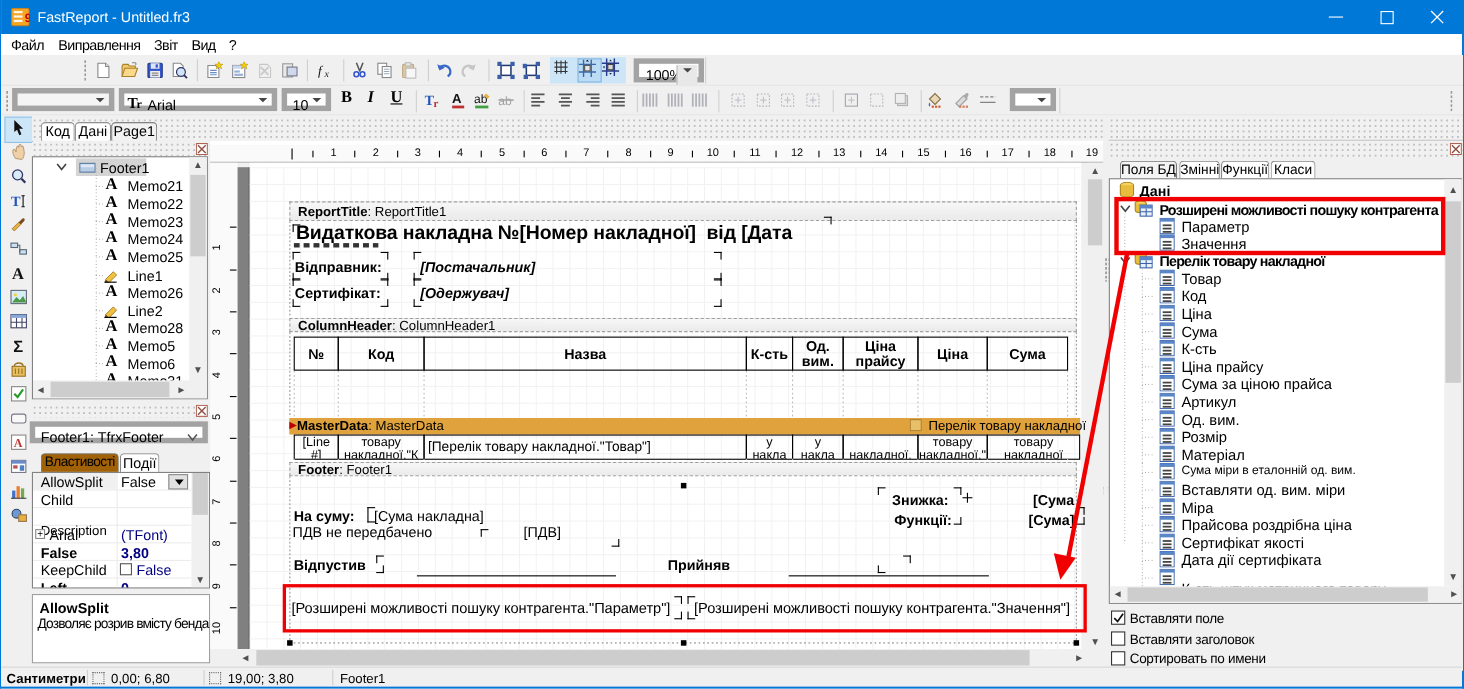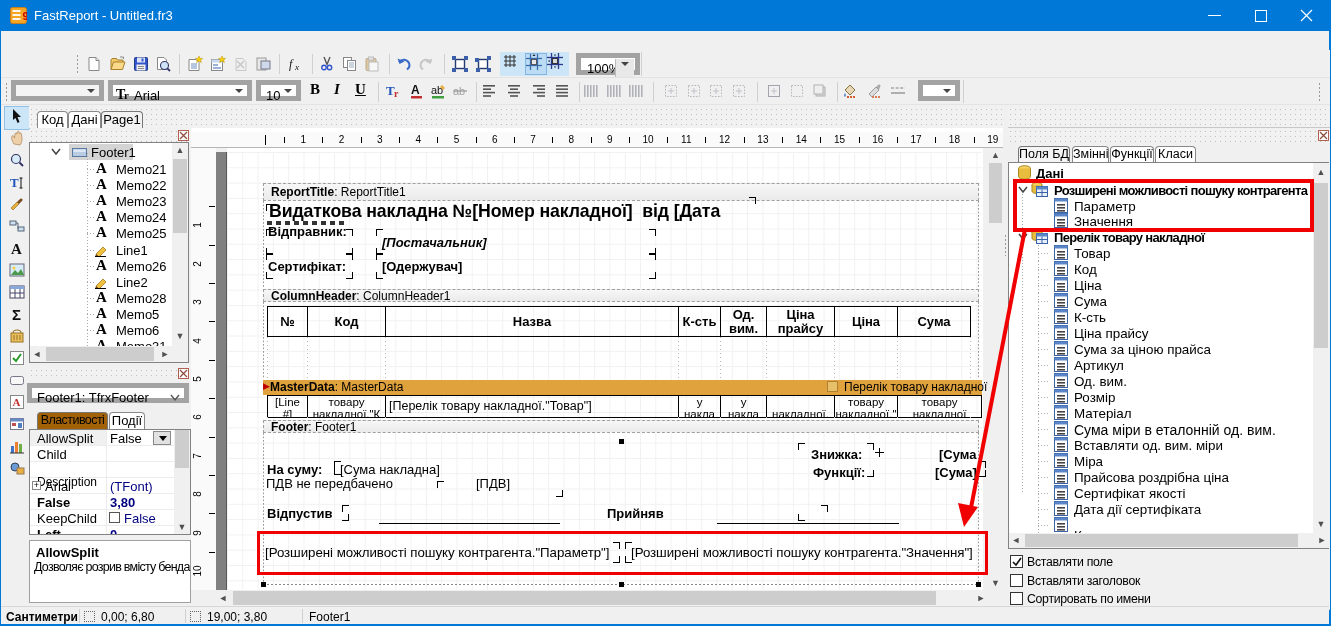--- a/index.html
+++ b/index.html
@@ -62,20 +62,27 @@
         <rect x="16" y="15" width="13" height="1" fill="#fff"></rect>
       </svg>
     <svg class="winbtn" style="left:1237px" width="46" height="31">
         <rect x="17.5" y="10.5" width="11" height="11" fill="none" stroke="#fff"></rect>
       </svg>
     <svg class="winbtn" style="left:1283px" width="46" height="31">
         <path d="M17 10 L28 21 M28 10 L17 21" stroke="#fff" stroke-width="1.2"></path>
       </svg>
   </div>
 
+  <div id="menu" class="abs">
+    <span style="left:9px">Файл</span>
+    <span style="left:52px">Виправлення</span>
+    <span style="left:139px">Звіт</span>
+    <span style="left:173px">Вид</span>
+    <span style="left:207px">?</span>
+  </div>
 
   <div class="abs tbrow" style="left:0;top:50px;width:1329px;height:28px;border-bottom:1px solid #e3e3e3">
     <div class="grip" style="left:75px;top:4px;height:20px"></div>
     <div id="tb1">
         <div class="abs" style="left:85px;top:6px;width:16px;height:16px"><svg width="16" height="16">
             <path d="M3 1.5 L10 1.5 L13 4.5 L13 14.5 L3 14.5 Z" fill="#fff" stroke="#888"></path>
             <path d="M10 1.5 L10 4.5 L13 4.5" fill="#e8e8e8" stroke="#888"></path>
           </svg></div>
         <div class="abs" style="left:109px;top:6px;width:16px;height:16px"><svg width="16" height="16">
             <path d="M1 13.5 L1 4 L2 2.5 L6.5 2.5 L7.5 4 L13 4 L13 6" fill="#f4c96a" stroke="#a8812c"></path>
@@ -675,24 +682,24 @@
       <div class="abs" style="left:215px;top:152px;width:11px;height:438px;background:#808080;border-right:1px solid #5a5a5a"></div>
 
       <div class="abs" style="left:226px;top:148px;width:756px;height:442px;background:#fff"></div>
       <div class="abs" style="left:226px;top:152px;width:755px;height:438px;background-image:linear-gradient(#f1f1f1 1px, transparent 1px),linear-gradient(90deg,#f1f1f1 1px, transparent 1px);background-size:15.3px 15.3px"></div>
 
       <div id="bands">
 
         <div class="bandhdr" style="left:262px;top:183px;width:716px;height:18px;line-height:17px"><b>ReportTitle</b>: ReportTitle1</div>
         <div class="memo" style="left:268px;top:201px;font-size:17.7px;font-weight:bold;letter-spacing:-0.1px">Видаткова накладна №[Номер накладної]&nbsp; від [Дата</div>
         <div class="abs" style="left:266px;top:221px;width:77px;height:4px;background-image:linear-gradient(90deg,#333 5px, transparent 5px);background-size:9px 4px"></div>
-        <div class="memo" style="left:267px;top:224px;font-weight:bold">Відправник:</div>
+        <div class="memo" style="left:267px;top:235px;font-weight:bold">Відправник:</div>
         <div class="memo" style="left:381px;top:235px;font-weight:bold;font-style:italic">[Постачальник]</div>
         <div class="memo" style="left:267px;top:259px;font-weight:bold">Сертифікат:</div>
-        <div class="memo" style="left:381px;top:259px;font-weight:bold;">[Одержувач]</div>
+        <div class="memo" style="left:381px;top:259px;font-weight:bold;font-style:italic">[Одержувач]</div>
         <div class="corner c-tl" style="left:265px;top:229px"></div>
           <div class="corner c-tr" style="left:345px;top:229px"></div>
         <div class="corner c-bl" style="left:265px;top:248px"></div>
           <div class="corner c-br" style="left:345px;top:248px"></div>
         <div class="corner c-tl" style="left:375px;top:229px"></div>
           <div class="corner c-tr" style="left:648px;top:229px"></div>
         <div class="corner c-bl" style="left:375px;top:248px"></div>
           <div class="corner c-br" style="left:648px;top:248px"></div>
         <div class="corner c-tl" style="left:265px;top:253px"></div>
           <div class="corner c-tr" style="left:345px;top:253px"></div>
@@ -983,21 +990,21 @@
           <div class="trow" style="left:1073px;top:406px;font-size:13.4px">Матеріал</div>
           <div class="abs" style="left:1037px;top:421px;width:1px;height:16px;background-image:linear-gradient(#aaa 1px, transparent 1px);background-size:1px 3px"></div>
           <div class="abs" style="left:1037px;top:429px;width:12px;height:1px;background-image:linear-gradient(90deg,#aaa 1px, transparent 1px);background-size:3px 1px"></div>
           <svg class="abs" style="left:1053px;top:421px" width="14" height="15">
             <rect x="0.5" y="0.5" width="13" height="14" fill="#fff" stroke="#3a62a8"></rect>
             <rect x="0.5" y="0.5" width="13" height="3" fill="#5a86c8"></rect>
             <rect x="3" y="6" width="8" height="1.6" fill="#444"></rect>
             <rect x="3" y="9" width="8" height="1.6" fill="#444"></rect>
             <rect x="3" y="12" width="8" height="1.6" fill="#444"></rect>
           </svg>
-          <div class="trow" style="left:1073px;top:422px;font-size:14px">Сума міри в еталонній од. вим.</div>
+          <div class="trow" style="left:1073px;top:422px;font-size:11px">Сума міри в еталонній од. вим.</div>
           <div class="abs" style="left:1037px;top:437px;width:1px;height:16px;background-image:linear-gradient(#aaa 1px, transparent 1px);background-size:1px 3px"></div>
           <div class="abs" style="left:1037px;top:445px;width:12px;height:1px;background-image:linear-gradient(90deg,#aaa 1px, transparent 1px);background-size:3px 1px"></div>
           <svg class="abs" style="left:1053px;top:437px" width="14" height="15">
             <rect x="0.5" y="0.5" width="13" height="14" fill="#fff" stroke="#3a62a8"></rect>
             <rect x="0.5" y="0.5" width="13" height="3" fill="#5a86c8"></rect>
             <rect x="3" y="6" width="8" height="1.6" fill="#444"></rect>
             <rect x="3" y="9" width="8" height="1.6" fill="#444"></rect>
             <rect x="3" y="12" width="8" height="1.6" fill="#444"></rect>
           </svg>
           <div class="trow" style="left:1073px;top:438px;font-size:13.4px">Вставляти од. вим. міри</div>

